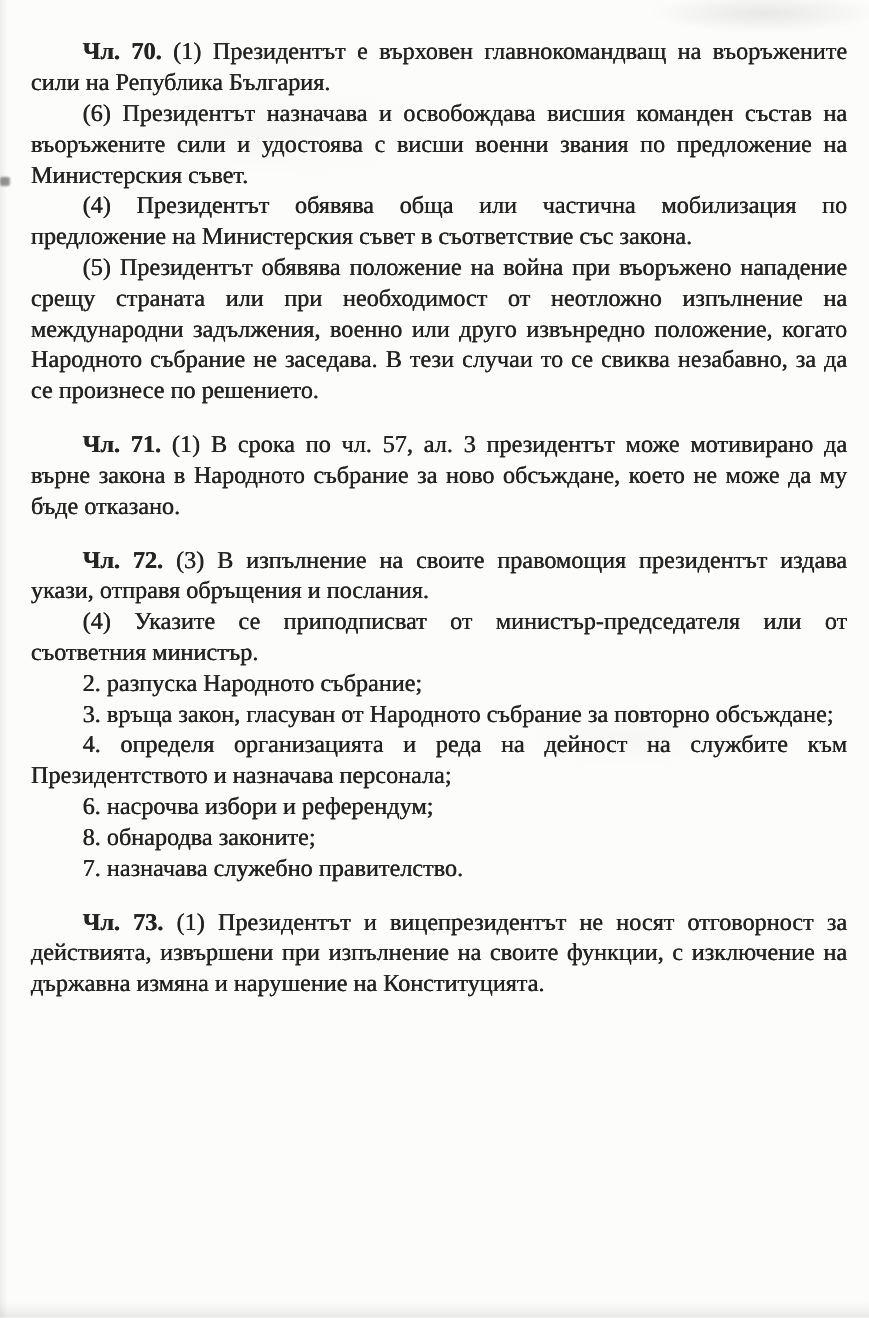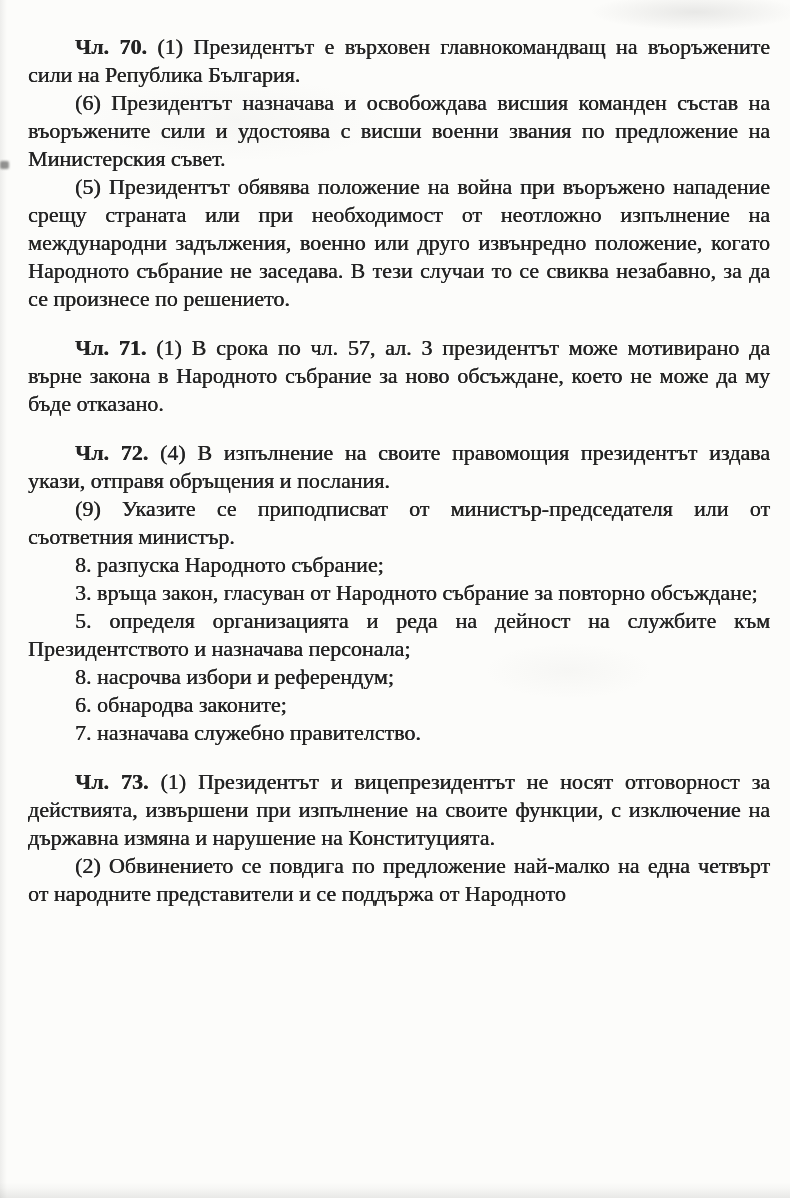--- a/index.html
+++ b/index.html
@@ -50,35 +50,35 @@
 </style>
 </head>
 <body>
 
 <div class="page">
   <span class="scan-smudge"></span>
 
   <section class="article">
     <p class="para"><b class="art-label">Чл. 70.</b> <span>(1) Президентът е върховен главнокомандващ на въоръжените сили на Република България.</span></p>
     <p class="para">(6) Президентът назначава и освобождава висшия команден състав на въоръжените сили и удостоява с висши военни звания по предложение на Министерския съвет.</p>
+    <p class="para">(4) Президентът обявява обща или частична мобилизация по предложение на Министерския съвет в съответствие със закона.</p>
     <p class="para">(5) Президентът обявява положение на война при въоръжено нападение срещу страната или при необходимост от неотложно изпълнение на международни задължения, военно или друго извънредно положение, когато Народното събрание не заседава. В тези случаи то се свиква незабавно, за да се произнесе по решението.</p>
   </section>
 
   <section class="article">
     <p class="para"><b class="art-label">Чл. 71.</b> <span>(1) В срока по чл. 57, ал. 3 президентът може мотивирано да върне закона в Народното събрание за ново обсъждане, което не може да му бъде отказано.</span></p>
   </section>
 
   <section class="article">
-    <p class="para"><b class="art-label">Чл. 72.</b> <span>(4) В изпълнение на своите правомощия президентът издава укази, отправя обръщения и послания.</span></p>
-    <p class="para">(9) Указите се приподписват от министър-председателя или от съответния министър.</p>
-    <p class="para">8. разпуска Народното събрание;</p>
+    <p class="para"><b class="art-label">Чл. 72.</b> <span>(3) В изпълнение на своите правомощия президентът издава укази, отправя обръщения и послания.</span></p>
+    <p class="para">(4) Указите се приподписват от министър-председателя или от съответния министър.</p>
+    <p class="para">2. разпуска Народното събрание;</p>
     <p class="para">3. връща закон, гласуван от Народното събрание за повторно обсъждане;</p>
-    <p class="para">5. определя организацията и реда на дейност на службите към Президентството и назначава персонала;</p>
-    <p class="para">8. насрочва избори и референдум;</p>
-    <p class="para">6. обнародва законите;</p>
+    <p class="para">4. определя организацията и реда на дейност на службите към Президентството и назначава персонала;</p>
+    <p class="para">6. насрочва избори и референдум;</p>
+    <p class="para">8. обнародва законите;</p>
     <p class="para">7. назначава служебно правителство.</p>
   </section>
 
   <section class="article">
     <p class="para"><b class="art-label">Чл. 73.</b> <span>(1) Президентът и вицепрезидентът не носят отговорност за действията, извършени при изпълнение на своите функции, с изключение на държавна измяна и нарушение на Конституцията.</span></p>
-    <p class="para">(2) Обвинението се повдига по предложение най-малко на една четвърт от народните представители и се поддържа от Народното</p>
   </section>
 </div>
 
 </body></html>

